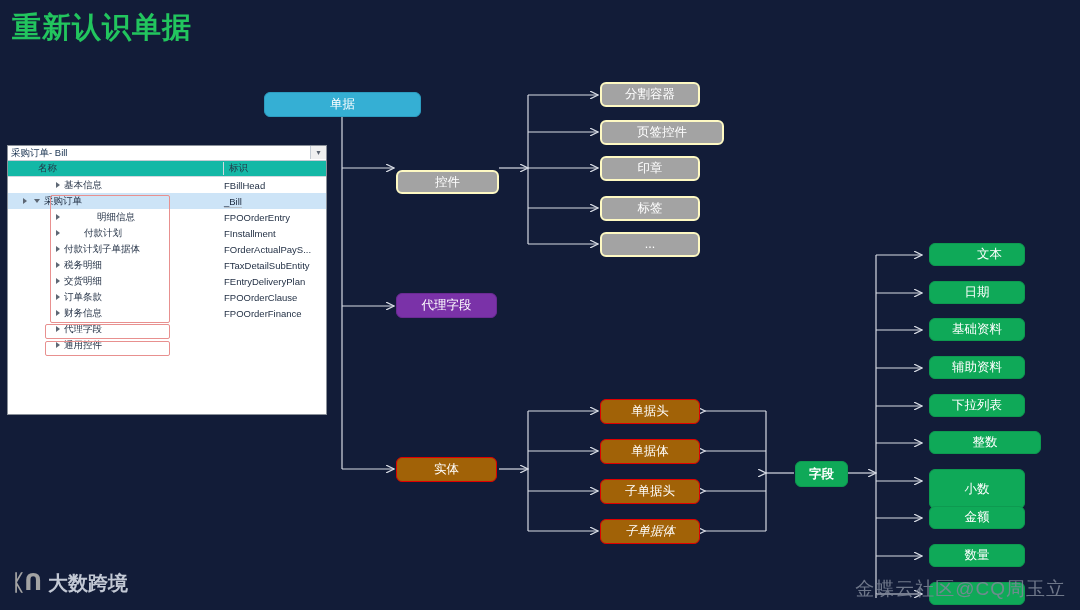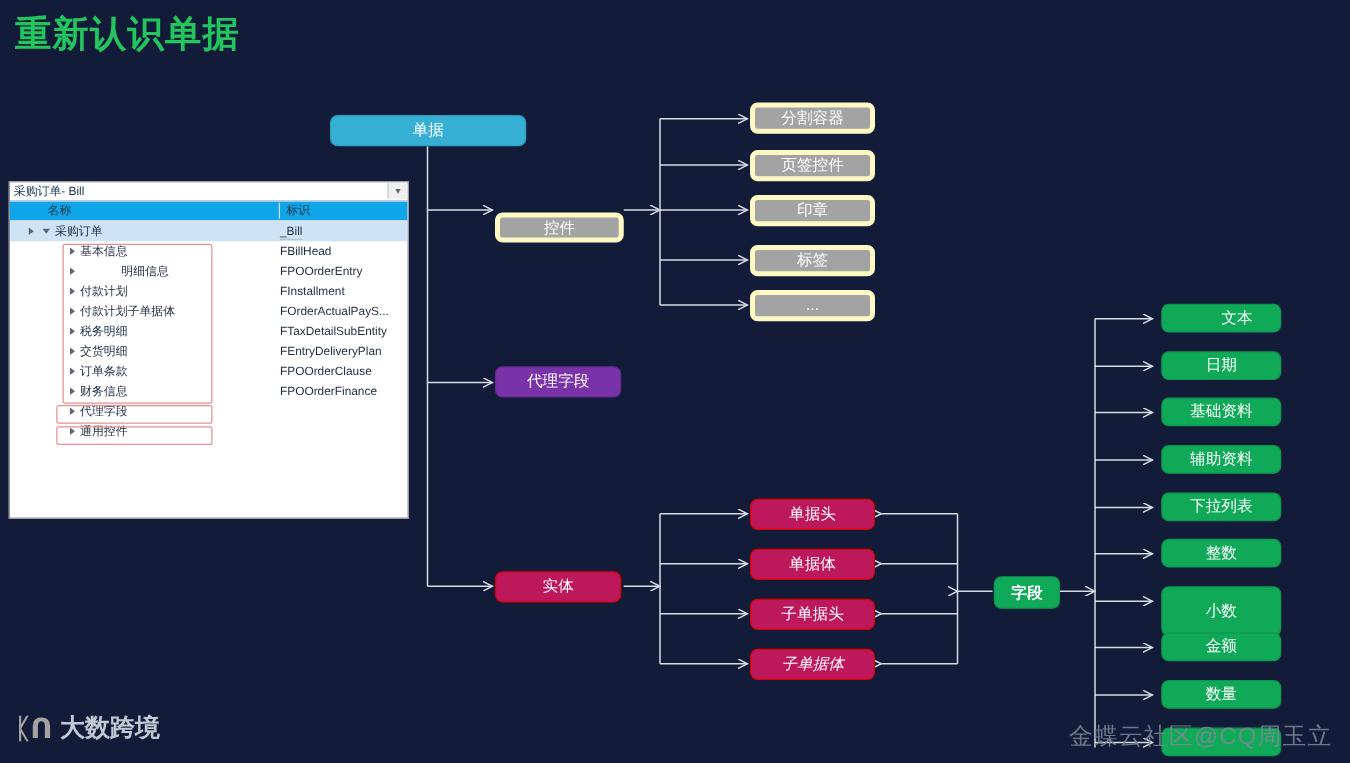--- a/index.html
+++ b/index.html
@@ -30,23 +30,23 @@
     display:flex;align-items:center;justify-content:center;
     border-radius:6px;
     color:#ffffff;
     font-size:12.5px;
     line-height:1;
     text-align:center;
     box-sizing:border-box;
     white-space:nowrap;
   }
   .node.blue{background:#35afd4;border:1px solid #2c9cc0;}
-  .node.gray{background:#a3a3a3;border:4px solid #fef9c3;color:#ffffff;}
+  .node.gray{background:#a3a3a3;border:2px solid #fef9c3;color:#ffffff;}
   .node.purple{background:#7a32a8;border:1px solid #6a2a93;}
-  .node.red{background:#be185d;border:1px solid #e00000;}
+  .node.red{background:#a16207;border:1px solid #e00000;}
   .node.green{background:#0fa958;border:1px solid #0d9a50;}
   .node.green-sm{background:#0fa958;border:1px solid #0d9a50;}
 
   
   .designer{
     position:absolute;left:7px;top:145px;width:320px;height:270px;
     background:#ffffff;
     border:1px solid #8a9099;
     box-sizing:border-box;
     font-size:9.5px;
@@ -62,21 +62,21 @@
   }
   .dsg-combo .caret{
     position:absolute;right:0;top:0;width:15px;height:13px;
     background:#f0f0f0;border-left:1px solid #c5ccd4;
     display:flex;align-items:center;justify-content:center;
     font-size:8px;color:#5b6470;
   }
   .dsg-head{
     display:flex;height:15px;align-items:center;
     border-bottom:1px solid #d2d8de;
-    background:#0ea5e9;
+    background:#14b8a6;
   }
   .dsg-head .c-gutter{width:26px;height:100%;border-right:0px;}
   .dsg-head .c-name{flex:0 0 185px;padding-left:4px;font-size:9.5px;color:#253548;}
   .dsg-head .c-id{flex:1;padding-left:5px;font-size:9.5px;color:#253548;border-left:1px solid #d2d8de;}
   .dsg-rows{position:relative;}
   .dsg-row{
     display:flex;height:16px;align-items:center;
     font-size:9.5px;
   }
   .dsg-row.sel{background:#cde4f7;}
@@ -186,21 +186,21 @@
   <div class="node purple" style="left:396px;top:293px;width:101px;height:25px;">
     <span>代理字段</span>
   </div>
   <div class="node red" style="left:396px;top:457px;width:101px;height:25px;">
     <span>实体</span>
   </div>
 
   <div class="node gray" style="left:600px;top:82px;width:100px;height:25px;">
     <span>分割容器</span>
   </div>
-  <div class="node gray" style="left:600px;top:120px;width:100px;height:25px;align-items:center;">
+  <div class="node gray" style="left:600px;top:120px;width:124px;height:25px;align-items:center;">
     <span>页签控件</span>
   </div>
   <div class="node gray" style="left:600px;top:156px;width:100px;height:25px;">
     <span>印章</span>
   </div>
   <div class="node gray" style="left:600px;top:196px;width:100px;height:25px;">
     <span>标签</span>
   </div>
   <div class="node gray" style="left:600px;top:232px;width:100px;height:25px;">
     <span>...</span>
@@ -231,21 +231,21 @@
   </div>
   <div class="node green-sm" style="left:929px;top:318px;width:96px;height:23px;">
     <span>基础资料</span>
   </div>
   <div class="node green-sm" style="left:929px;top:356px;width:96px;height:23px;">
     <span>辅助资料</span>
   </div>
   <div class="node green-sm" style="left:929px;top:394px;width:96px;height:23px;">
     <span>下拉列表</span>
   </div>
-  <div class="node green-sm" style="left:929px;top:431px;width:96px;height:23px;">
+  <div class="node green-sm" style="left:929px;top:431px;width:112px;height:23px;">
     <span>整数</span>
   </div>
   <div class="node green-sm" style="left:929px;top:469px;width:96px;height:40px;">
     <span>小数</span>
   </div>
   <div class="node green-sm" style="left:929px;top:506px;width:96px;height:23px;">
     <span>金额</span>
   </div>
   <div class="node green-sm" style="left:929px;top:544px;width:96px;height:23px;">
     <span>数量</span>
@@ -261,51 +261,51 @@
       <span class="caret">▾</span>
     </div>
 
     <div class="dsg-head">
       <div class="c-gutter"></div>
       <div class="c-name">名称</div>
       <div class="c-id">标识</div>
     </div>
 
     <div class="dsg-rows">
+
+      <div class="dsg-row">
+        <div class="c-gutter"></div>
+        <div class="c-name" style="padding-left:22px;">
+          <span class="tri"></span>
+          <span>基本信息</span>
+        </div>
+        <div class="c-id">FBillHead</div>
+      </div>
 
       <div class="dsg-row sel">
         <div class="c-gutter">
             <span class="tri"></span>
           </div>
         <div class="c-name">
           <span class="tri-open"></span>
           <span>采购订单</span>
         </div>
         <div class="c-id"><span class="idline">_Bill</span></div>
       </div>
-
-      <div class="dsg-row">
-        <div class="c-gutter"></div>
-        <div class="c-name" style="padding-left:22px;">
-          <span class="tri"></span>
-          <span>基本信息</span>
-        </div>
-        <div class="c-id">FBillHead</div>
-      </div>
       <div class="dsg-row">
         <div class="c-gutter"></div>
         <div class="c-name" style="padding-left:22px;gap:33px;">
           <span class="tri"></span>
           <span>明细信息</span>
         </div>
         <div class="c-id">FPOOrderEntry</div>
       </div>
       <div class="dsg-row">
         <div class="c-gutter"></div>
-        <div class="c-name" style="padding-left:22px;">
+        <div class="c-name" style="padding-left:22px;gap:20px;">
           <span class="tri"></span>
           <span>付款计划</span>
         </div>
         <div class="c-id">FInstallment</div>
       </div>
       <div class="dsg-row">
         <div class="c-gutter"></div>
         <div class="c-name" style="padding-left:22px;">
           <span class="tri"></span>
           <span>付款计划子单据体</span>

